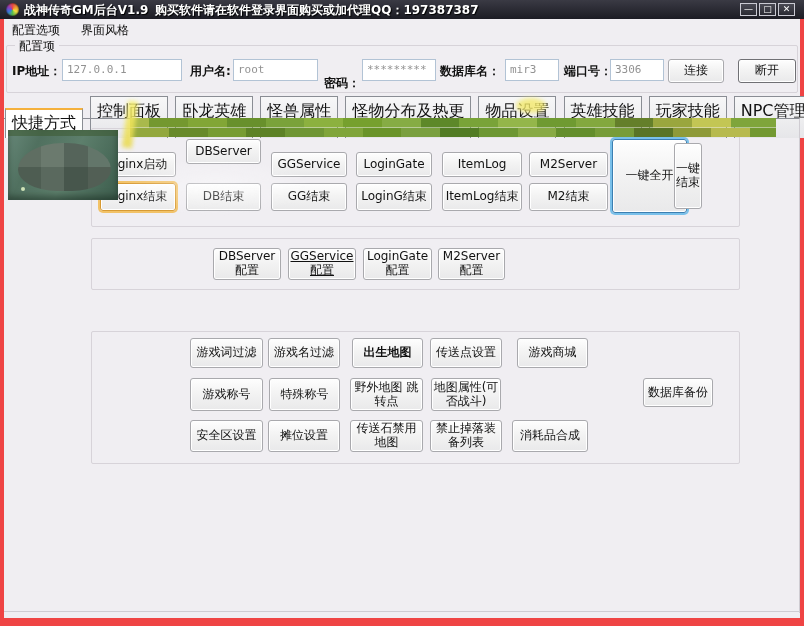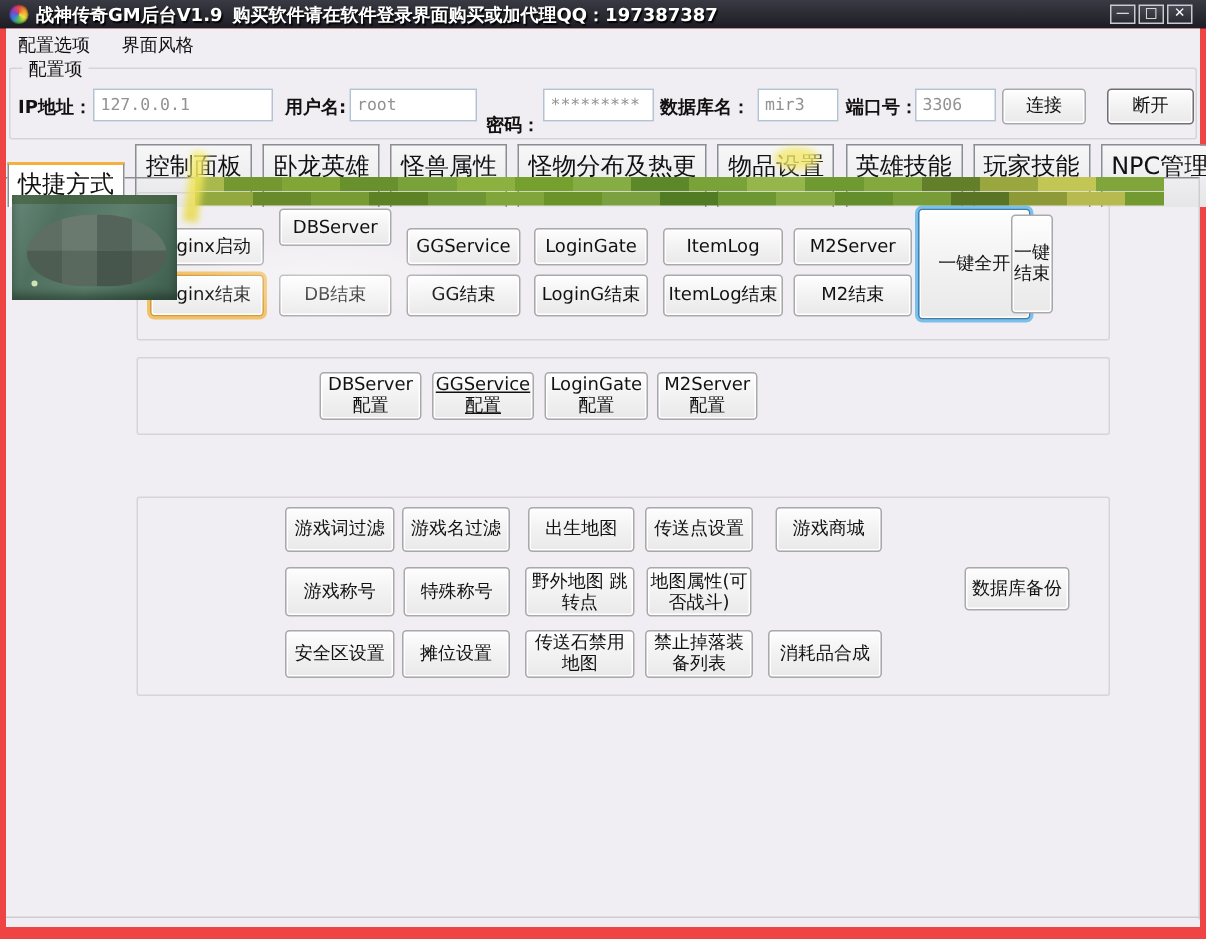--- a/index.html
+++ b/index.html
@@ -154,21 +154,21 @@
     <div class="groupbox" style="left:87px;top:219px;width:647px;height:50px;"></div>
     <div class="btn" style="left:209px;top:229px;width:68px;height:32px;">DBServer 配置</div>
     <div class="btn" style="left:284px;top:229px;width:68px;height:32px;text-decoration:underline;">GGService 配置</div>
     <div class="btn" style="left:359px;top:229px;width:69px;height:32px;">LoginGate 配置</div>
     <div class="btn" style="left:434px;top:229px;width:67px;height:32px;">M2Server 配置</div>
 
     <div class="groupbox" style="left:87px;top:312px;width:647px;height:131px;"></div>
 
     <div class="btn" style="left:186px;top:319px;width:73px;height:30px;">游戏词过滤</div>
     <div class="btn" style="left:264px;top:319px;width:72px;height:30px;">游戏名过滤</div>
-    <div class="btn" style="left:348px;top:319px;width:71px;height:30px;">出生地图</div>
+    <div class="btn" style="left:348px;top:319px;width:71px;height:30px;font-weight:bold;">出生地图</div>
     <div class="btn" style="left:426px;top:319px;width:72px;height:30px;">传送点设置</div>
     <div class="btn" style="left:513px;top:319px;width:71px;height:30px;">游戏商城</div>
 
     <div class="btn" style="left:186px;top:359px;width:73px;height:33px;">游戏称号</div>
     <div class="btn" style="left:265px;top:359px;width:71px;height:33px;">特殊称号</div>
     <div class="btn" style="left:346px;top:359px;width:73px;height:33px;">野外地图 跳转点</div>
     <div class="btn" style="left:427px;top:359px;width:70px;height:33px;">地图属性(可否战斗)</div>
     <div class="btn" style="left:639px;top:359px;width:70px;height:29px;">数据库备份</div>
 
     <div class="btn" style="left:186px;top:401px;width:73px;height:32px;">安全区设置</div>

